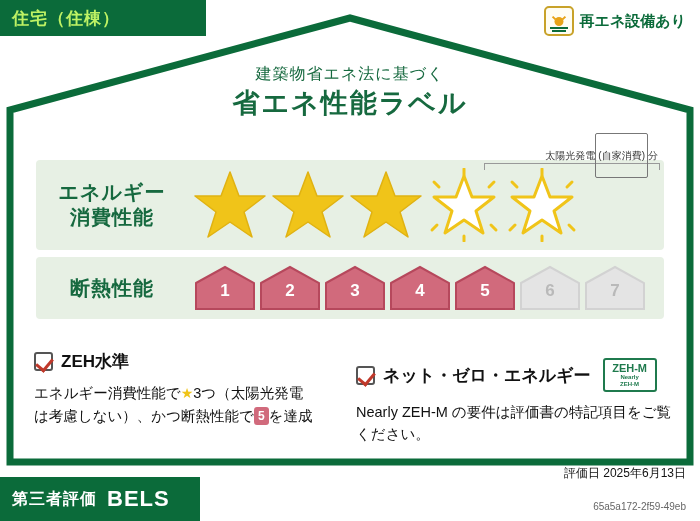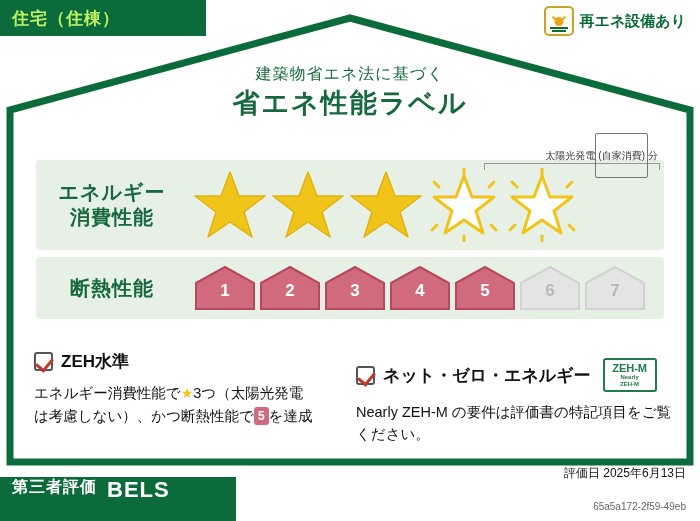--- a/index.html
+++ b/index.html
@@ -154,23 +154,23 @@
     display:inline-flex; flex-direction:column; align-items:center; justify-content:center;
     width:54px; height:34px; margin-left:4px;
     border:2px solid #1f7a4d; border-radius:3px; background:#fff;
     position:relative;
   }
   .zehm-badge b { font-size:11px; color:#1f7a4d; line-height:1; }
   .zehm-badge i { font-size:6px; color:#1f7a4d; font-style:normal; line-height:1.1; }
 
   
   .footer-bar {
-    position:absolute; left:0; bottom:0; width:236px; height:44px;
+    position:absolute; left:0; bottom:0; width:200px; height:44px;
     background:#0b6b3a; color:#fff;
-    display:flex; align-items:flex-start; gap:10px;
+    display:flex; align-items:center; gap:10px;
     padding-left:12px;
     border-top-right-radius:0;
   }
   .footer-bar .f1 { font-size:16px; font-weight:bold; letter-spacing:1px;}
   .footer-bar .f2 { font-size:22px; font-weight:bold; letter-spacing:1px;}
   .footer-prop {
     position:absolute; left:243px; bottom:12px;
     font-size:14px; color:#222;
   }
   .footer-right {

